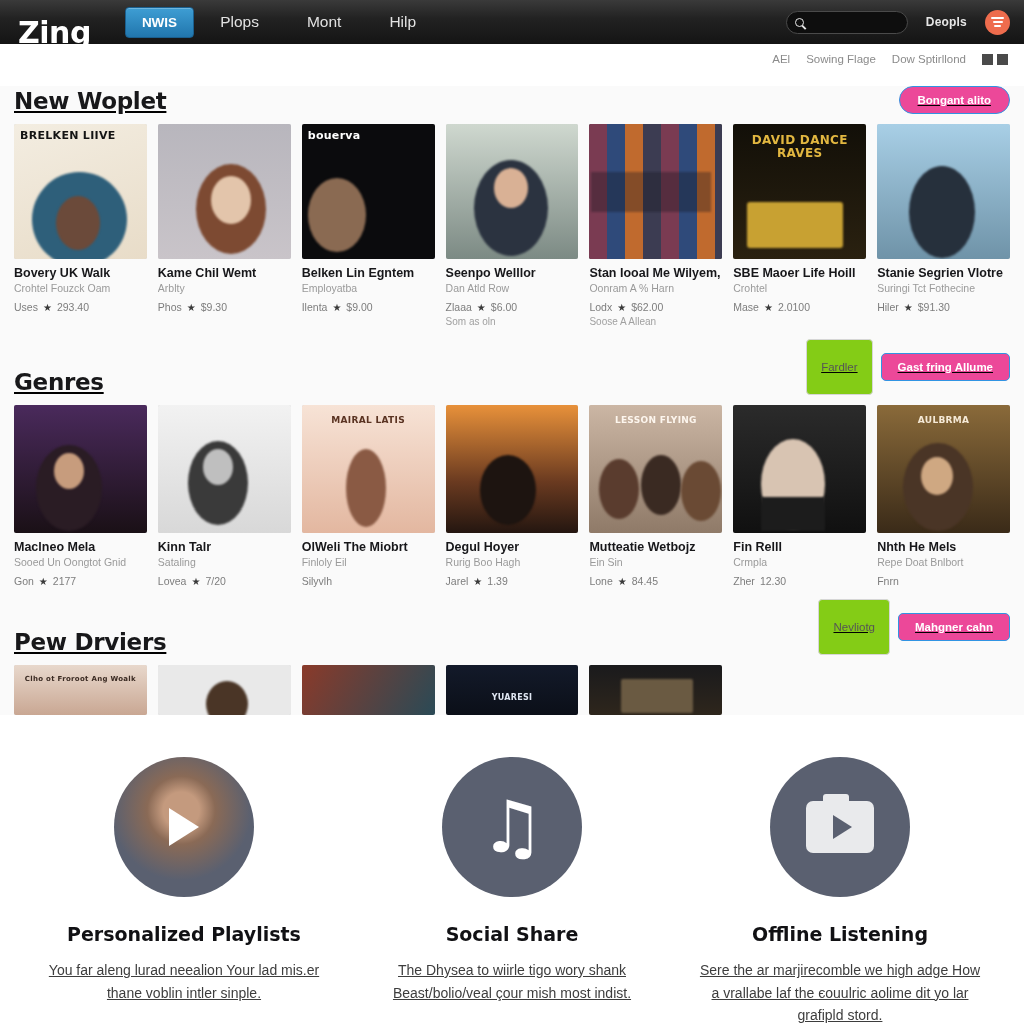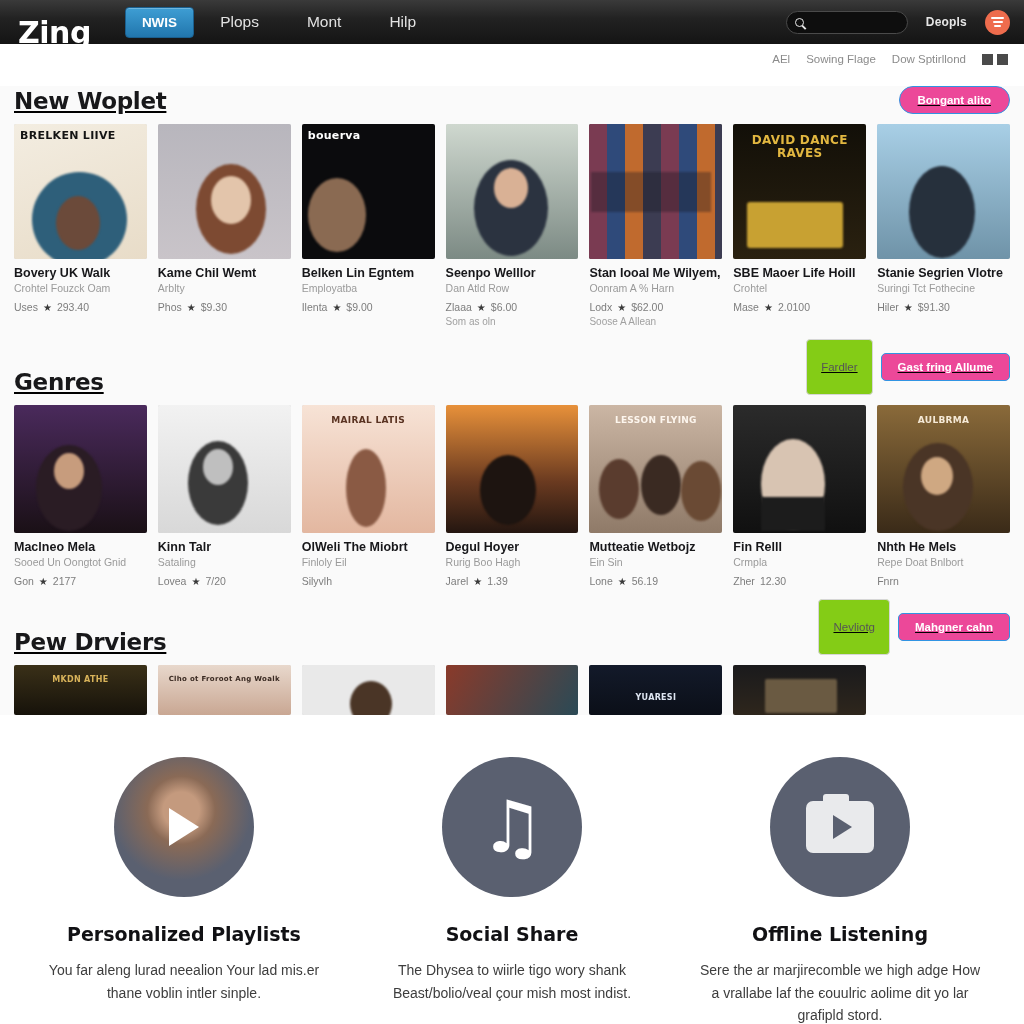--- a/index.html
+++ b/index.html
@@ -304,20 +304,21 @@
     font-weight: bold;
     color: #111114;
     font-family: "DejaVu Sans", sans-serif;
     margin-bottom: 14px;
   }
   .feature-text {
     font-size: 14px;
     color: #3d3d3d;
     line-height: 1.62;
     padding: 0 12px;
+    text-decoration: underline;
   }
 </style>
 </head>
 <body>
 
 <div class="navbar">
   <div class="brand">Zing</div>
 
   <div class="nav-links">
     <div class="nav-link active">NWIS</div>
@@ -549,21 +550,21 @@
         <div class="blob" style="width:40px;height:60px;left:10px;top:54px;background:#5a3c2e;"></div>
         <div class="blob" style="width:40px;height:60px;left:52px;top:50px;background:#3a2a22;"></div>
         <div class="blob" style="width:40px;height:60px;left:92px;top:56px;background:#6a4a34;"></div>
         <div class="art-label center" style="color:#fdf6ee;font-size:9px;">LESSON FLYING</div>
       </div>
       <div class="card-title">Mutteatie Wetbojz</div>
       <div class="card-sub">Ein Sin</div>
       <div class="card-meta">
         <span>Lone</span>
         <span class="star">★</span>
-        <span>56.19</span>
+        <span>84.45</span>
       </div>
     </div>
 
     <div class="card">
       <div class="thumb">
         <div class="art" style="background:linear-gradient(180deg,#2b2b2b,#101010);"></div>
         <div class="blob" style="width:64px;height:90px;left:28px;top:34px;background:#d8c4b2;"></div>
         <div class="blob" style="width:64px;height:34px;left:28px;top:92px;background:#1c1c1c;border-radius:0;"></div>
         <div class="art-label"></div>
       </div>
@@ -595,26 +596,20 @@
     <div class="section-title">Pew Drviers</div>
     <div class="section-actions">
       <div class="btn">Nevliotg</div>
       <div class="btn primary">Mahgner cahn</div>
     </div>
   </div>
 
   <div class="grid drivers">
     <div class="card">
       <div class="thumb">
-        <div class="art" style="background:linear-gradient(180deg,#3a3018,#16120a);"></div>
-        <div class="art-label center" style="color:#d8b35a;font-size:8px;">MKDN ATHE</div>
-      </div>
-    </div>
-    <div class="card">
-      <div class="thumb">
         <div class="art" style="background:linear-gradient(180deg,#e8d8cc,#c9a793);"></div>
         <div class="art-label center" style="color:#3a2a22;font-size:7px;">Clho ot Froroot Ang Woalk</div>
       </div>
     </div>
     <div class="card">
       <div class="thumb">
         <div class="art" style="background:#e9e9e9;"></div>
         <div class="blob" style="width:42px;height:46px;left:48px;top:16px;background:#4a3526;"></div>
         <div class="art-label"></div>
       </div>

